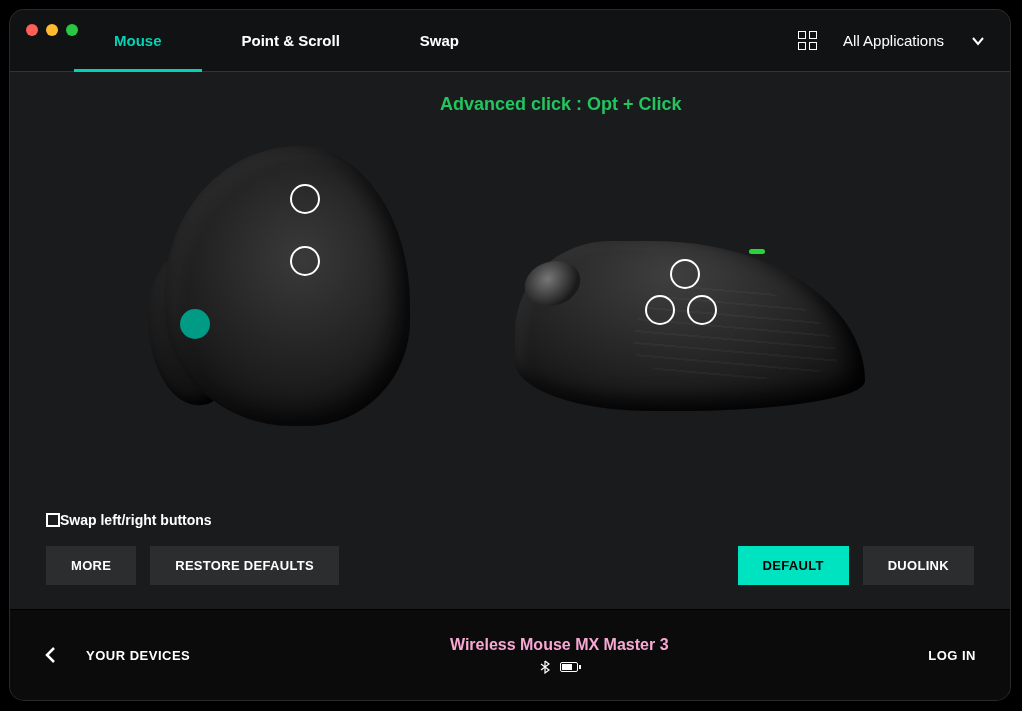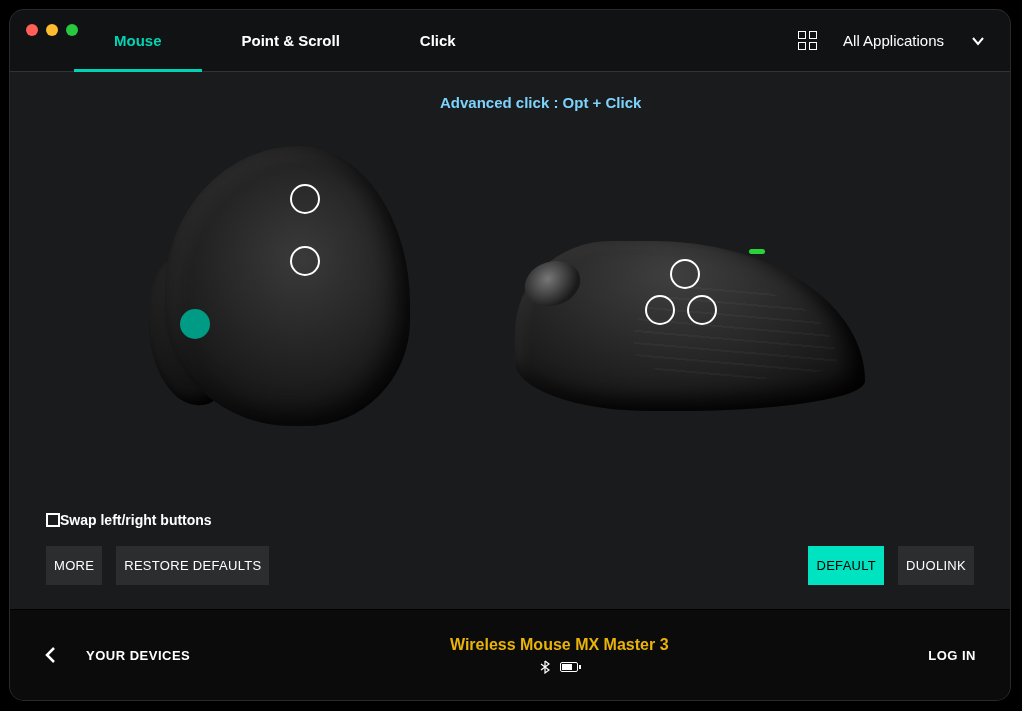--- a/index.html
+++ b/index.html
@@ -12,41 +12,41 @@
 .d-green { background: #28c840; }
 .tabbar { display: flex; align-items: center; height: 62px; padding-left: 64px; padding-right: 24px; border-bottom: 1px solid #333; position: relative; }
 .tab { color: #fff; font-weight: 700; font-size: 15px; padding: 0 40px; height: 100%; display: flex; align-items: center; cursor: pointer; }
 .tab.active { color: #00d4b5; position: relative; }
 .tab.active::after { content: ""; position: absolute; left: 0; right: 0; bottom: -1px; height: 3px; background: #00d4b5; }
 .spacer { flex: 1; }
 .app-selector { display: flex; align-items: center; color: #fff; font-size: 15px; gap: 26px; cursor: pointer; }
 .grid-icon { display: grid; grid-template-columns: 8px 8px; grid-template-rows: 8px 8px; gap: 3px; }
 .grid-icon span { border: 1.5px solid #fff; }
 .content { flex: 1; background: #1a1b1d; position: relative; border-bottom: 1px solid #000;}
-.tooltip-text { position: absolute; top: 22px; left: 50%; transform: translateX(-70px); color: #7dd3fc; font-weight: 700; font-size: 15px; }
+.tooltip-text { position: absolute; top: 22px; left: 50%; transform: translateX(-70px); color: #22c55e; font-weight: 700; font-size: 18px; }
 .mouse-area { position: absolute; top: 40px; left: 0; right: 0; bottom: 150px; display: flex; justify-content: center; gap: 100px; align-items: center; }
 .mouse-top { width: 260px; height: 300px; position: relative; }
 .mouse-top-body { position: absolute; left: 10px; right: 5px; top: 10px; bottom: 10px; background: radial-gradient(ellipse 100% 90% at 55% 40%, #3a3a3a, #1a1a1a 55%, #0a0a0a 85%); border-radius: 58% 48% 45% 55% / 55% 60% 40% 45%; box-shadow: inset -10px -10px 25px #040404, inset 12px 8px 18px rgba(255,255,255,0.06); }
 .thumb-rest { position: absolute; left: -6px; top: 120px; width: 80px; height: 150px; background: linear-gradient(145deg,#262626,#0c0c0c); border-radius: 50% 40% 45% 55% / 55% 40% 50% 50%; transform: rotate(-8deg); box-shadow: inset -6px -6px 14px #000; }
 .hotspot { position: absolute; width: 30px; height: 30px; border: 2px solid #fff; border-radius: 50%; cursor: pointer; }
 .teal-dot { position: absolute; width: 30px; height: 30px; background: #009b85; border-radius: 50%; top: 173px; left: 25px; cursor: pointer; }
 .mouse-side { width: 350px; height: 200px; position: relative; margin-top: 70px; }
 .mouse-side-body { position: absolute; left: 0; right: 0; top: 20px; bottom: 10px; background: radial-gradient(ellipse 110% 140% at 45% 20%, #3f3f3f, #181818 55%, #060606); border-radius: 28% 62% 55% 40% / 55% 85% 18% 30%; box-shadow: inset -14px -10px 20px #020202, inset 8px 4px 14px rgba(255,255,255,0.05); }
 .mouse-side-body::before { content:""; position:absolute; left:34%; right:8%; top:26%; bottom:18%; border-radius: 30% 60% 55% 40% / 55% 80% 20% 35%; background: repeating-linear-gradient(5deg, rgba(255,255,255,0.03) 0 2px, transparent 2px 12px); }
 .led { position:absolute; top: 28px; right: 100px; width: 16px; height: 5px; background: #29d43a; border-radius: 3px; }
 .hwheel { position:absolute; left: 10px; top: 40px; width: 55px; height: 45px; background: radial-gradient(circle at 40% 40%, #777, #1a1a1a 70%); border-radius: 50%; transform: skewX(-10deg); }
 .bottom-controls { position: absolute; bottom: 24px; left: 36px; right: 36px; }
 .swap-row { display: flex; align-items: center; color: #fff; font-size: 14px; font-weight: 600; margin-bottom: 18px; cursor: pointer; }
 .checkbox { width: 14px; height: 14px; border: 2px solid #fff; }
 .button-row { display: flex; gap: 14px; }
-.btn { background: #2c2d2f; color: #fff; font-weight: 400; font-size: 13px; padding: 12px 8px; letter-spacing: 0.3px; cursor: pointer; border: none; }
+.btn { background: #2c2d2f; color: #fff; font-weight: 700; font-size: 13px; padding: 12px 25px; letter-spacing: 0.3px; cursor: pointer; border: none; }
 .btn.accent { background: #00e3c0; color: #000; }
 .footer { height: 90px; background: #0b0b0c; display: flex; align-items: center; padding: 0 34px; }
 .your-devices { display: flex; align-items: center; gap: 28px; color: #fff; font-weight: 700; font-size: 13px; letter-spacing: 0.5px; cursor: pointer; }
-.footer-center { flex: 1; display: flex; flex-direction: column; align-items: center; color: #eab308; }
+.footer-center { flex: 1; display: flex; flex-direction: column; align-items: center; color: #f9a8d4; }
 .device-name { font-weight: 700; font-size: 16px; }
 .device-icons { margin-top: 6px; display: flex; gap: 10px; align-items: center; font-size: 12px; }
 .login { color: #fff; font-weight: 700; font-size: 13px; letter-spacing: 0.5px; cursor: pointer; }
 .chev { display:inline-block; }
 .battery { display:inline-block; width:18px; height:10px; border:1.5px solid #fff; border-radius:2px; position:relative; }
 .battery::after { content:""; position:absolute; right:-4px; top:2px; width:2px; height:4px; background:#fff; }
 .battery::before { content:""; position:absolute; left:1px; top:1px; bottom:1px; width:60%; background:#fff; }
 </style>
 </head>
 <body>
@@ -54,21 +54,21 @@
 <div class="window">
   <div class="traffic">
     <div class="dot d-red"></div>
     <div class="dot d-yellow"></div>
     <div class="dot d-green"></div>
   </div>
 
   <div class="tabbar">
     <div class="tab active">Mouse</div>
     <div class="tab">Point &amp; Scroll</div>
-    <div class="tab">Click</div>
+    <div class="tab">Swap</div>
     <div class="spacer"></div>
     <div class="app-selector">
       <div class="grid-icon">
           <span></span>
           <span></span>
           <span></span>
           <span></span>
         </div>
       <span>All Applications</span>
       <svg class="chev" width="16" height="16" viewBox="0 0 16 16">

